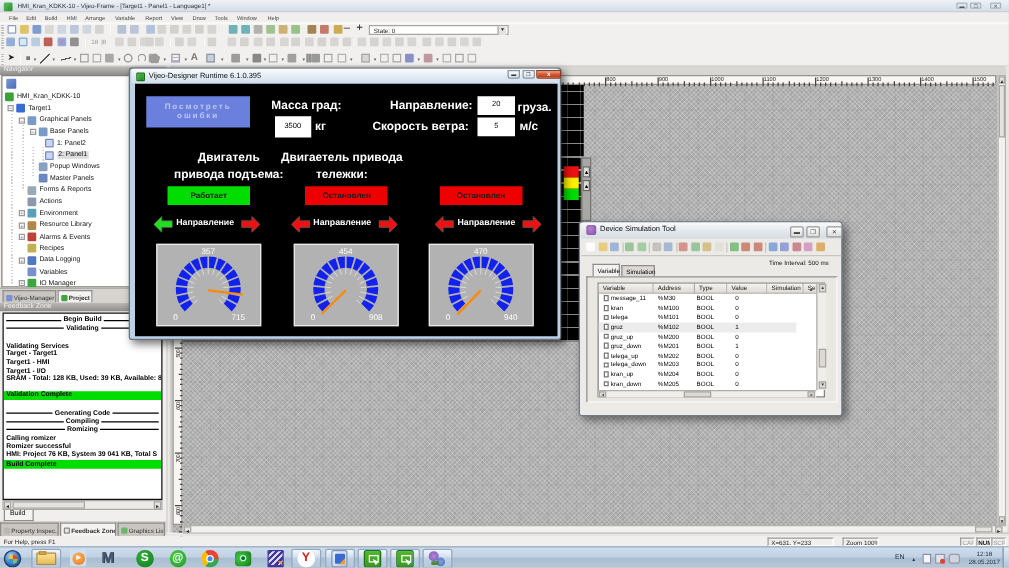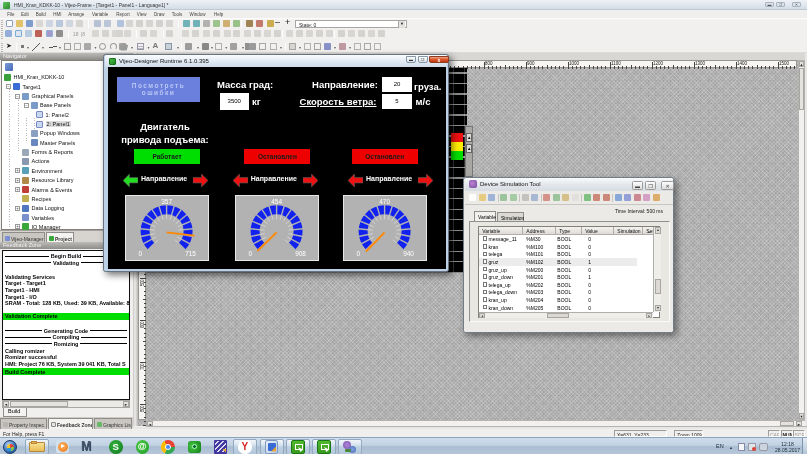--- a/index.html
+++ b/index.html
@@ -556,24 +556,25 @@
     <div style="position:absolute;left:324px;top:0.5px;width:20px;height:7px;background:linear-gradient(#f0a58c,#dd5a2e 45%,#c13a10);border:1px solid #8c3a20;border-radius:0 0 2px 2px;font-size:5px;text-align:center;color:#fff;line-height:6.5px;font-weight:bold;">x</div>
   </div>
   <div id="rtcontent">
       <div style="position: absolute; left: 9px; top: 10px; width: 83px; height: 25px; background: rgb(107, 128, 221); color: rgb(185, 198, 244); font-size: 6.5px; font-weight: bold; text-align: center; letter-spacing: 1.5px; line-height: 7px; padding-top: 5px;">Посмотреть<br>ошибки</div>
       <div class="wlab" style="left: 109px; top: 11.5px;">Масса град:</div>
       <div class="winp" style="left: 112px; top: 25.5px; width: 28.5px; height: 17px; line-height: 17px;">3500</div>
       <div class="wlab" style="left: 144px; top: 28.5px;">кг</div>
       <div class="wlab" style="left: 200px; top: 11.5px; width: 70px; text-align: right;">Направление:</div>
       <div class="winp" style="left: 274px; top: 10px; width: 30px; height: 15px; line-height: 15px;">20</div>
       <div class="wlab" style="left: 306px; top: 13.5px;">груза.</div>
-      <div class="wlab" style="left: 190px; top: 29px; width: 80px; text-align: center; text-decoration: underline;">Скорость ветра:</div>
+      <div class="wlab" style="left: 190px; top: 29px; width: 80px; text-align: left;">Скорость ветра:</div>
       <div class="winp" style="left: 274px; top: 27px; width: 30px; height: 15px; line-height: 15px;">5</div>
       <div class="wlab" style="left: 307.5px; top: 28.5px;">м/с</div>
-      <div class="colhead" style="left: 2px; top: 53px; width: 110px;">Двигатель<br>привода подъема:</div>
+      <div class="colhead" style="left: 20px; top: 53px; width: 110px;">Двигатель<br>привода подъема:</div>
+      <div class="colhead" style="left: 107.5px; top: 53px; width: 116px;">Двигаетель привода<br>тележки:</div>
       <div class="stbtn" style="left: 26px; top: 81.6px; background: rgb(0, 221, 0);">Работает</div>
       <div class="stbtn" style="left: 136.4px; top: 81.6px; background: rgb(238, 0, 0);">Остановлен</div>
       <div class="stbtn" style="left: 243.7px; top: 81.6px; background: rgb(238, 0, 0);">Остановлен</div>
       <div style="position: absolute; left: 15px; top: 105.9px; width: 15px; height: 13px;"><svg width="15" height="13">
           <polygon points="0,6.5 6.5,0 6.5,3.6 15,3.6 15,8.9 6.5,8.9 6.5,13" fill="#22dd22" stroke="#555" stroke-width="0.7"></polygon>
         </svg></div>
       <div class="dirlab" style="left: 33px; top: 108.4px;">Направление</div>
       <div style="position: absolute; left: 85px; top: 105.9px; width: 15px; height: 13px;"><svg width="15" height="13">
           <polygon points="15,6.5 8.5,0 8.5,3.6 0,3.6 0,8.9 8.5,8.9 8.5,13" fill="#ee1111" stroke="#555" stroke-width="0.7"></polygon>
         </svg></div>

